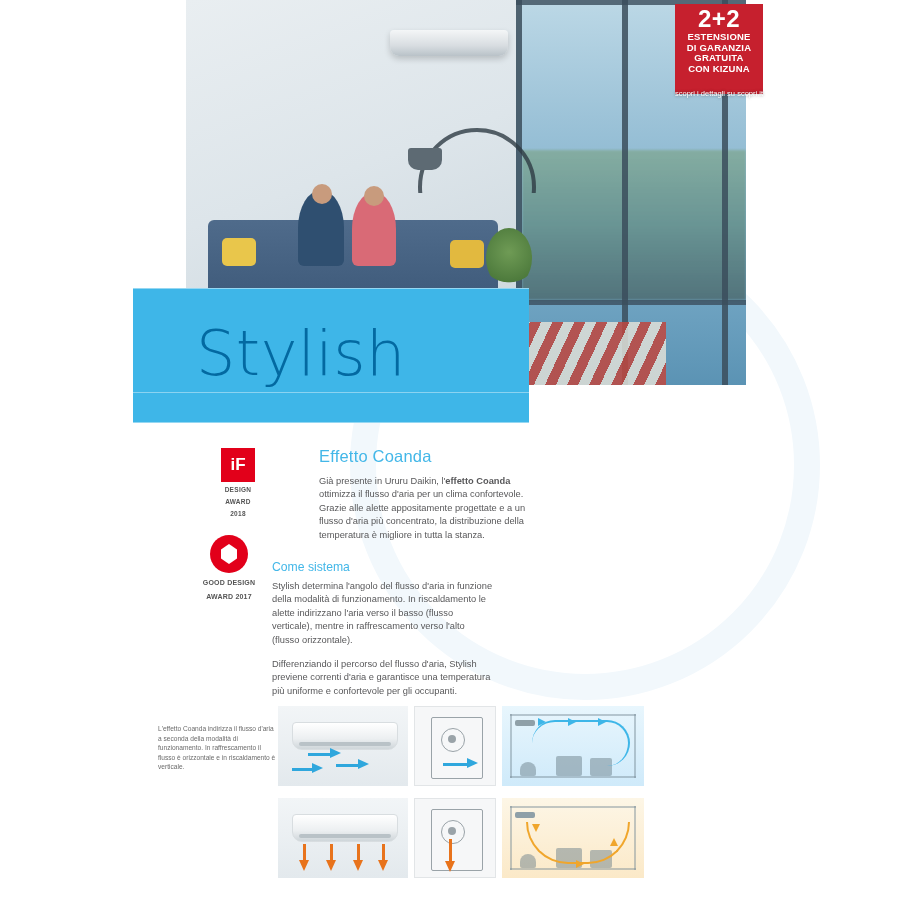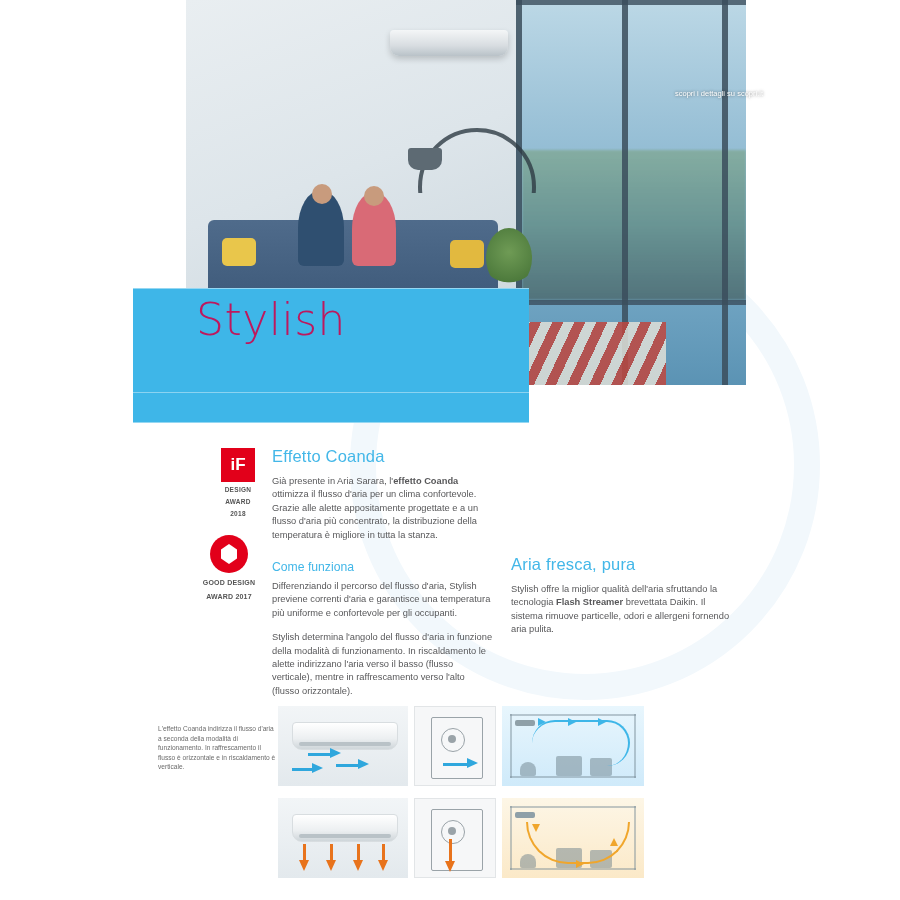--- a/index.html
+++ b/index.html
@@ -230,23 +230,23 @@
   }
   .title-band .sheen {
     position: absolute;
     left: 0; top: 104px;
     width: 396px; height: 1px;
     background: rgba(255,255,255,.4);
   }
   .title-text {
     position: absolute;
     left: 196px;
-    top: 294px;
-    font-size: 44px;
-    color: #be185d;
+    top: 317px;
+    font-size: 62px;
+    color: #0369a1;
     font-weight: 300;
     letter-spacing: 0.5px;
     z-index: 5;
     font-family: "DejaVu Sans", sans-serif;
   }
 
   
   .award {
     position: absolute;
     text-align: center;
@@ -295,20 +295,21 @@
     line-height: 9px;
     margin-top: 5px;
     font-weight: bold;
     letter-spacing: .2px;
   }
 
   
   .col {
     position: absolute;
     z-index: 2;
+    margin-left: 47px;
   }
   .col.left { left: 272px; top: 447px; width: 225px; }
   .col.right { left: 511px; top: 447px; width: 228px; }
 
   .heading {
     font-size: 16.5px;
     color: #43b7e8;
     font-weight: normal;
     margin: 0 0 9px 0;
     letter-spacing: .2px;
@@ -525,20 +526,27 @@
     <div class="cushion c1"></div>
     <div class="cushion c2"></div>
     <div class="person p1"></div>
     <div class="person p2"></div>
     <div class="head h1"></div>
     <div class="head h2"></div>
     <div class="plant"></div>
     <div class="table"></div>
   </div>
 
+  <div class="promo">
+    <div class="big">2+2</div>
+    <div class="ln">ESTENSIONE</div>
+    <div class="ln">DI GARANZIA</div>
+    <div class="ln">GRATUITA</div>
+    <div class="ln">CON KIZUNA</div>
+  </div>
   <div class="promo-note">scopri i dettagli su scopri.it</div>
 
   <div class="title-band">
     <div class="inner-line"></div>
     <div class="sheen"></div>
   </div>
   <div class="title-text">Stylish</div>
 
   <div class="award if">
     <div class="if-badge">iF</div>
@@ -548,36 +556,32 @@
   </div>
 
   <div class="award gd">
     <div class="gd-badge"></div>
     <div class="gd-text">GOOD DESIGN</div>
     <div class="gd-text">AWARD 2017</div>
   </div>
 
   <div class="col left">
     <h2 class="heading">Effetto Coanda</h2>
-    <p class="body"><span>Già presente in Aria Sarara, l'</span><b>effetto Coanda</b><span> ottimizza il flusso d'aria per un clima confortevole. Grazie alle alette appositamente progettate e a un flusso d'aria più concentrato, la distribuzione della temperatura è migliore in tutta la stanza.</span></p>
+    <p class="body"><span>Già presente in Ururu Daikin, l'</span><b>effetto Coanda</b><span> ottimizza il flusso d'aria per un clima confortevole. Grazie alle alette appositamente progettate e a un flusso d'aria più concentrato, la distribuzione della temperatura è migliore in tutta la stanza.</span></p>
   </div>
 
   <div class="block-come">
-    <h3 class="sub-heading">Come funziona</h3>
+    <h3 class="sub-heading">Come sistema</h3>
+    <p class="body">Stylish determina l'angolo del flusso d'aria in funzione della modalità di funzionamento. In riscaldamento le alette indirizzano l'aria verso il basso (flusso verticale), mentre in raffrescamento verso l'alto (flusso orizzontale).</p>
     <p class="body">Differenziando il percorso del flusso d'aria, Stylish previene correnti d'aria e garantisce una temperatura più uniforme e confortevole per gli occupanti.</p>
-    <p class="body">Stylish determina l'angolo del flusso d'aria in funzione della modalità di funzionamento. In riscaldamento le alette indirizzano l'aria verso il basso (flusso verticale), mentre in raffrescamento verso l'alto (flusso orizzontale).</p>
   </div>
 
   <div class="col right">
   </div>
 
-  <div class="block-aria">
-    <h2 class="heading">Aria fresca, pura</h2>
-    <p class="body"><span>Stylish offre la miglior qualità dell'aria sfruttando la tecnologia </span><b>Flash Streamer</b><span> brevettata Daikin. Il sistema rimuove particelle, odori e allergeni fornendo aria pulita.</span></p>
-  </div>
 
   <div class="caption">L'effetto Coanda indirizza il flusso d'aria a seconda della modalità di funzionamento. In raffrescamento il flusso è orizzontale e in riscaldamento è verticale.</div>
 
   <div class="strip">
 
     <div class="strip-row r1">
       <div class="cell c1">
         <div class="wallunit">
           <div class="slot"></div>
         </div>

